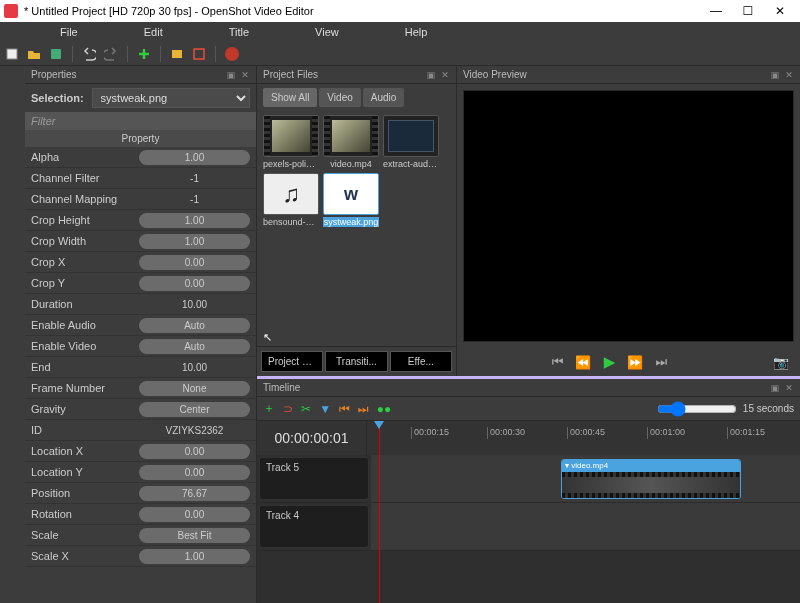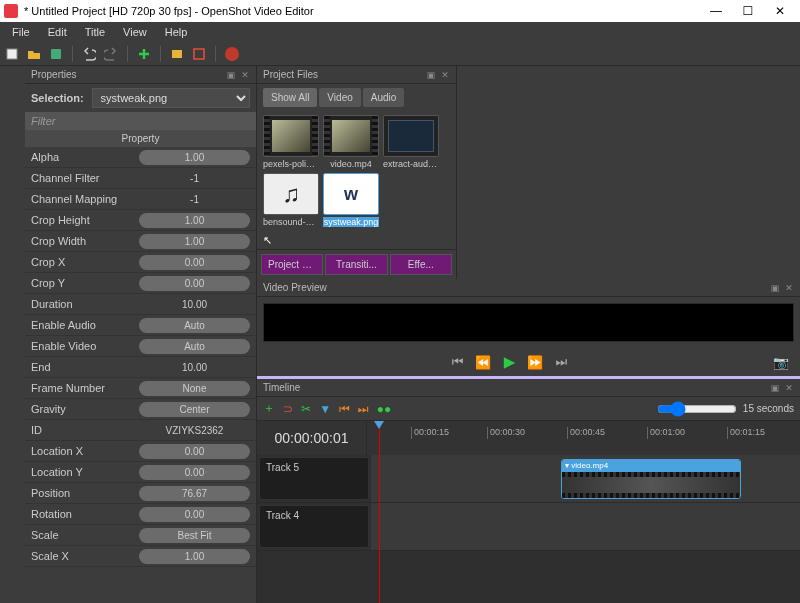--- a/index.html
+++ b/index.html
@@ -2,21 +2,21 @@
 <html><head>
 <meta charset="utf-8">
 <style>
 * { margin: 0; padding: 0; box-sizing: border-box; font-family: "Segoe UI", Arial, sans-serif; }
 body { background: #3c3c3c; color: #ccc; font-size: 11px; width: 800px; height: 603px; overflow: hidden; display: flex; flex-direction: column; }
 .titlebar { background: #fff; color: #000; height: 22px; display: flex; align-items: center; padding: 0 4px; font-size: 11px; }
 .titlebar .app-icon { width: 14px; height: 14px; background: #e63946; border-radius: 2px; margin-right: 6px; display: inline-block; }
 .titlebar .spacer { flex: 1; }
 .titlebar .winbtn { width: 32px; text-align: center; cursor: pointer; font-size: 12px; }
 .menubar { background: #3c3c3c; height: 20px; display: flex; align-items: center; padding: 0 4px; gap: 2px; }
-.menubar .menu { padding: 2px 8px; cursor: pointer; color: #ddd; }
+.menubar .menu { padding: 2px 8px; cursor: pointer; color: #ddd; margin-left: 48px; }
 .toolbar { background: #3c3c3c; height: 24px; display: flex; align-items: center; padding: 0 4px; gap: 6px; border-bottom: 1px solid #2a2a2a; }
 .toolbar .tbtn { width: 16px; height: 16px; cursor: pointer; display: flex; align-items: center; justify-content: center; }
 .toolbar .sep { width: 1px; height: 16px; background: #555; margin: 0 2px; }
 .toolbar .rec { width: 14px; height: 14px; background: #c0392b; border-radius: 7px; }
 .main { flex: 1; display: flex; overflow: hidden; }
 .panel-head { background: #3c3c3c; height: 18px; display: flex; align-items: center; padding: 0 6px; font-size: 10px; color: #bbb; border-bottom: 1px solid #2a2a2a; }
 .panel-head .icons { margin-left: auto; display: flex; gap: 4px; }
 .panel-head .hicon { width: 10px; height: 10px; display:flex; align-items:center; justify-content:center; cursor:pointer; font-size:9px; color:#888; }
 .properties { width: 232px; display: flex; flex-direction: column; background: #3c3c3c; border-right: 1px solid #2a2a2a; margin-left: 25px; }
 .selection-row { display: flex; align-items: center; padding: 4px 6px; gap: 8px; }
@@ -24,36 +24,36 @@
 .selection-row select { flex: 1; background: #4a4a4a; color: #ddd; border: 1px solid #555; font-size: 11px; padding: 2px 4px; }
 .filter-row { background: #555; padding: 3px 6px; font-style: italic; color: #999; cursor: text; }
 .prop-head { display: flex; background: #4a4a4a; }
 .prop-head div { flex: 1; text-align: center; padding: 3px 0; font-size: 10px; }
 .prop-body { flex: 1; overflow-y: auto; }
 .prop-row { display: flex; border-bottom: 1px solid #333; height: 21px; align-items: center; }
 .prop-row .pname { width: 108px; padding-left: 6px; }
 .prop-row .pval { flex: 1; text-align: center; background: #6b6b6b; margin: 2px 6px; border-radius: 10px; height: 15px; line-height: 15px; font-size: 10px; position: relative; }
 .prop-row .pval.plain { background: transparent; }
 .right { flex: 1; display: flex; flex-direction: column; }
-.right-top { display: flex; height: 310px; flex-direction: column; }
+.right-top { display: flex; height: 310px; }
 .project-files { width: 200px; display: flex; flex-direction: column; border-right: 1px solid #2a2a2a; }
 .pf-tabs { display: flex; gap: 2px; padding: 4px 6px; }
 .pf-tab { padding: 4px 8px; background: #555; border-radius: 2px; cursor: pointer; font-size: 10px; }
 .pf-tab.active { background: #666; }
 .pf-grid { flex: 1; display: flex; flex-wrap: wrap; gap: 4px; padding: 4px 6px; align-content: flex-start; }
 .pf-item { width: 56px; display: flex; flex-direction: column; align-items: center; gap: 2px; cursor: pointer; }
 .pf-thumb { width: 56px; height: 42px; background: #222; border: 1px solid #555; border-radius: 2px; display: flex; align-items: center; justify-content: center; position: relative; overflow: hidden; }
 .pf-thumb.film::before, .pf-thumb.film::after { content:""; position:absolute; top:0; bottom:0; width:6px; background: repeating-linear-gradient(#111 0 3px,#333 3px 6px); }
 .pf-thumb.film::before { left: 0; }
 .pf-thumb.film::after { right: 0; }
 .pf-thumb.selected { border: 1px solid #4aa3df; }
 .pf-label { font-size: 9px; text-align: center; white-space: nowrap; overflow: hidden; text-overflow: ellipsis; width: 56px; }
 .pf-label.selected { background: #4aa3df; color: #fff; }
 .pf-bottom-tabs { display: flex; gap: 2px; padding: 4px; border-top: 1px solid #2a2a2a; }
-.pf-bottom-tabs .btab { flex: 1; padding: 4px 6px; background: #701a75; text-align: center; font-size: 10px; cursor: pointer; border: 1px solid #555; white-space: nowrap; overflow: hidden; text-overflow: ellipsis; }
+.pf-bottom-tabs .btab { flex: 1; padding: 4px 6px; background: #000000; text-align: center; font-size: 10px; cursor: pointer; border: 1px solid #555; white-space: nowrap; overflow: hidden; text-overflow: ellipsis; }
 .preview { flex: 1; display: flex; flex-direction: column; background: #3c3c3c; }
 .preview-view { flex: 1; margin: 6px; background: #000; border: 1px solid #2a2a2a; }
 .preview-controls { height: 28px; display: flex; align-items: center; justify-content: center; gap: 12px; }
 .preview-controls .pcbtn { cursor: pointer; font-size: 13px; color: #aaa; }
 .preview-controls .pcbtn.play { color: #2ecc40; font-size: 15px; }
 .preview-controls .snap { margin-left: auto; margin-right: 10px; color: #777; }
 .timeline { flex: 1; display: flex; flex-direction: column; border-top: 3px solid #c4b5fd; }
 .tl-toolbar { height: 24px; background: #3c3c3c; display: flex; align-items: center; padding: 0 6px; gap: 8px; border-bottom: 1px solid #2a2a2a; }
 .tl-toolbar .tlbtn { cursor: pointer; font-size: 12px; }
 .tl-toolbar .zoom { margin-left: auto; display: flex; align-items: center; gap: 6px; font-size: 10px; }

